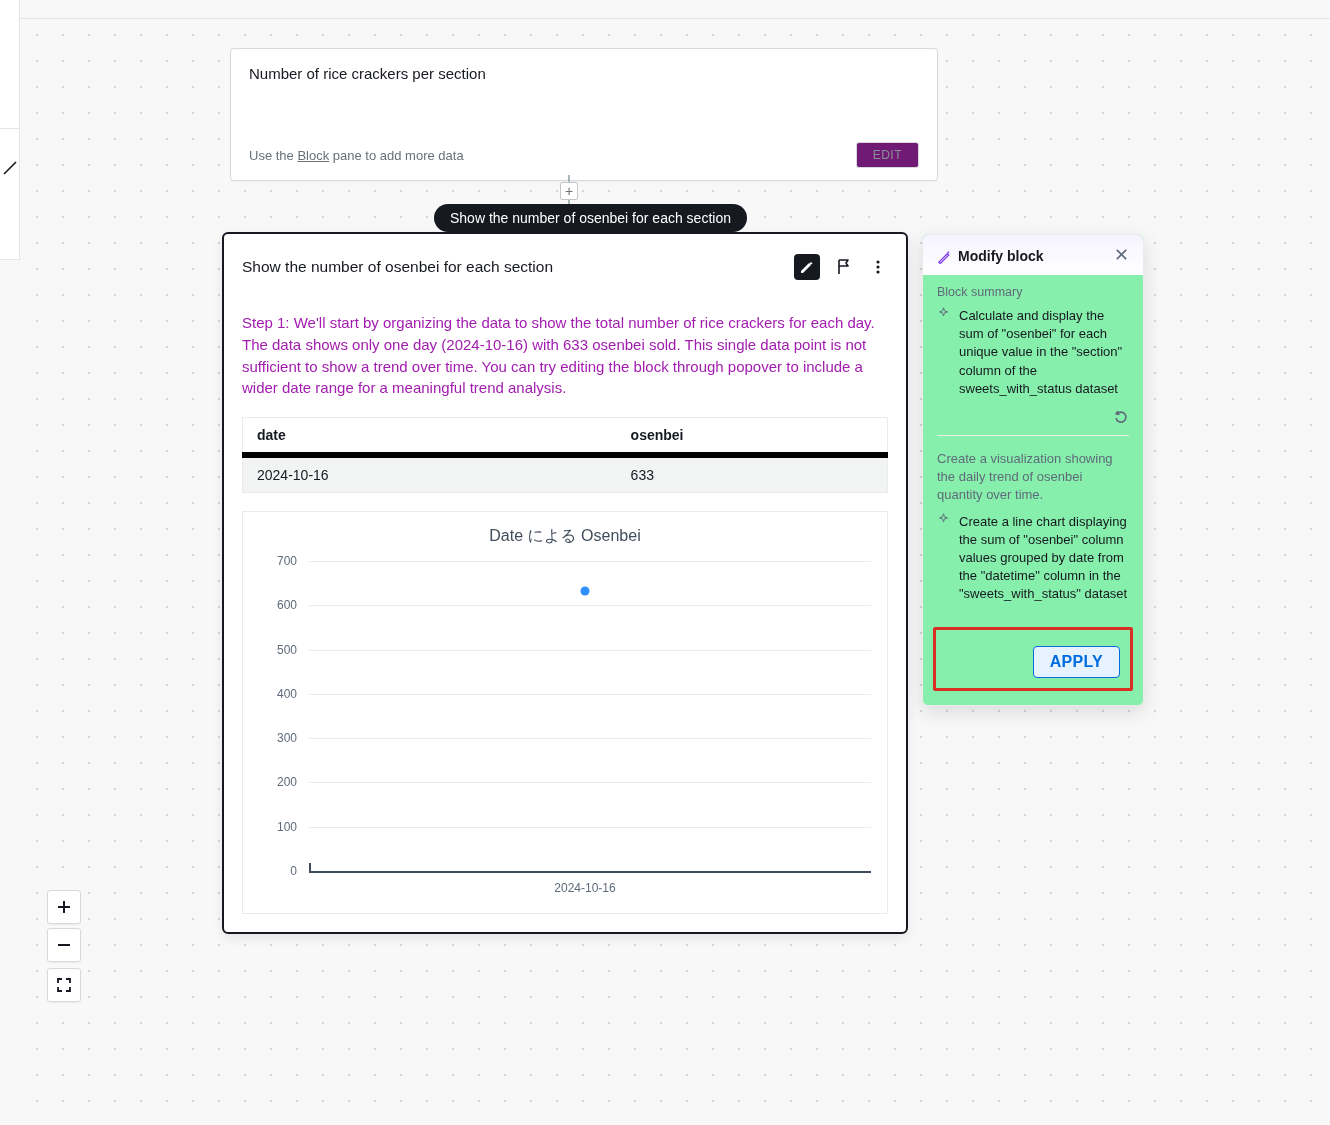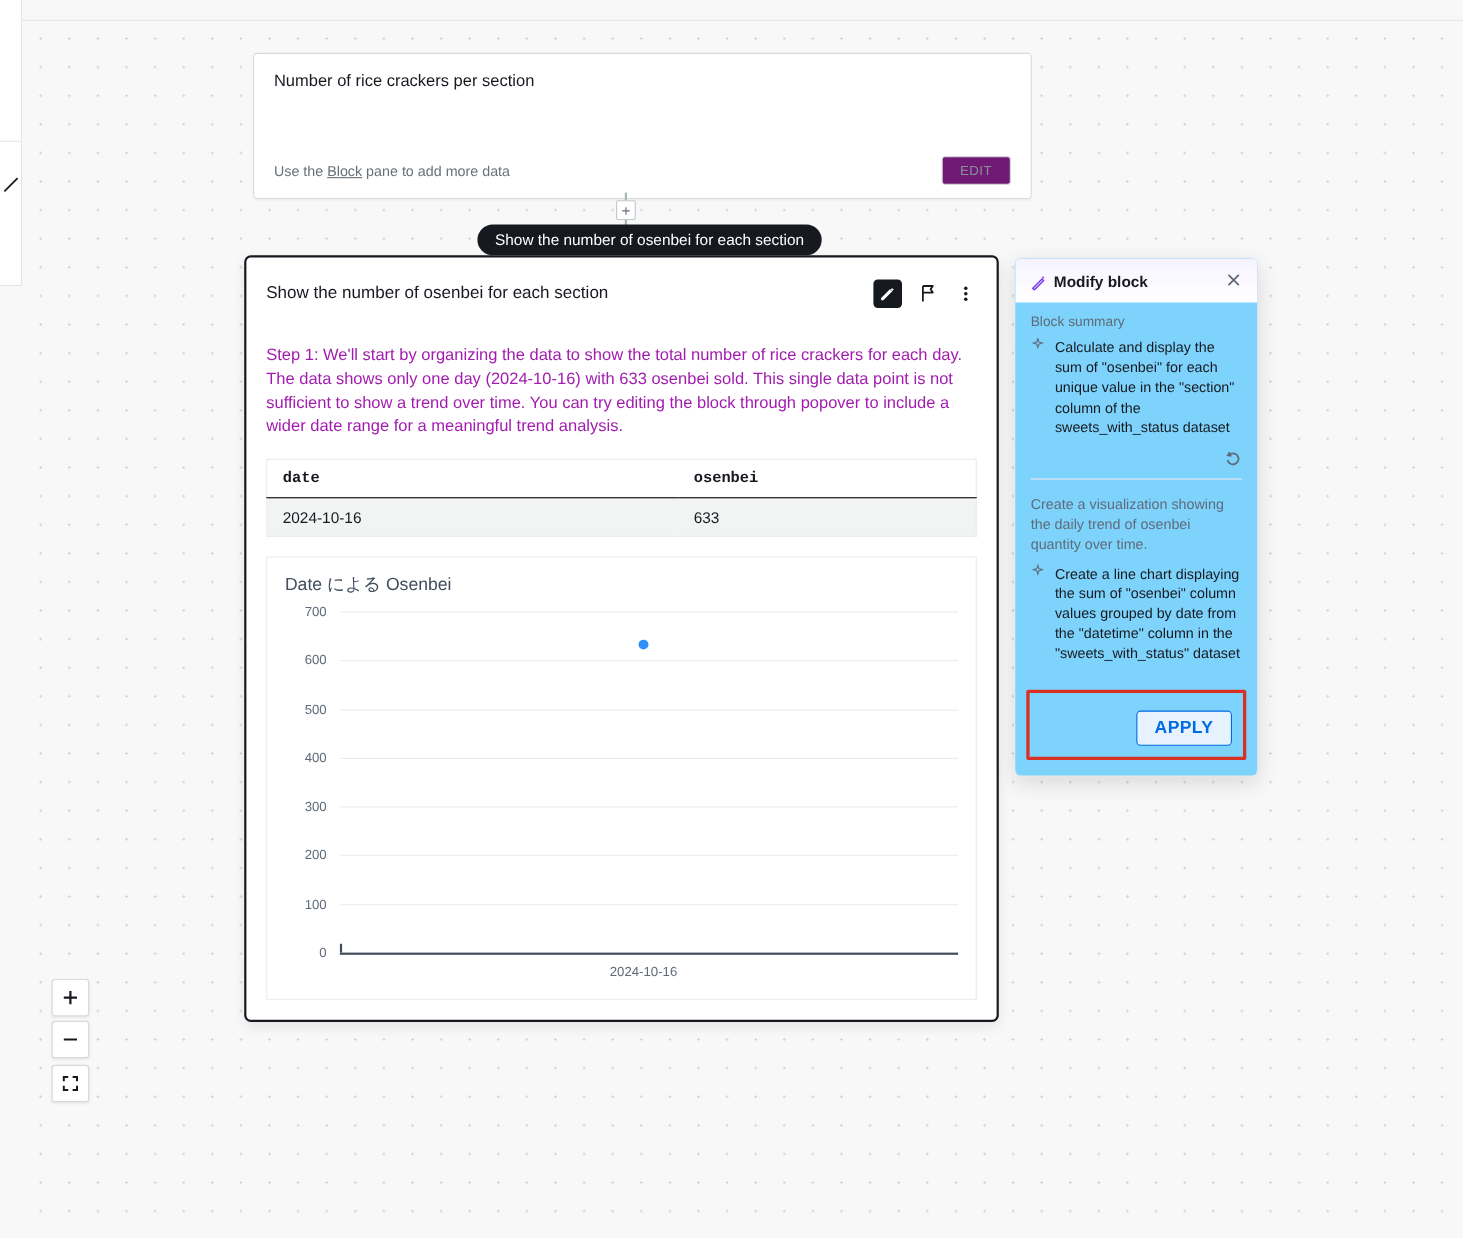--- a/index.html
+++ b/index.html
@@ -172,32 +172,33 @@
     border-collapse: collapse;
     border: 1px solid #e9ebed;
     margin-bottom: 18px;
   }
   .data-table th, .data-table td {
     text-align: left;
     font-size: 14px;
     padding: 9px 14px;
   }
   .data-table thead tr { background: #fff; }
-  .data-table th { font-weight: 700; color: #16191f; border-bottom: 1px solid #000000; font-family: Liberation Mono, monospace; }
+  .data-table th { font-weight: 700; color: #16191f; border-bottom: 6px solid #000000; }
   .data-table tbody tr { background: #f2f3f3; }
 
   
   .chart-box {
     border: 1px solid #e9ebed;
     padding: 14px 16px 16px 16px;
   }
   .chart-title {
     font-size: 16px;
     color: #414d5c;
     margin-bottom: 14px;
+    text-align: center;
   }
   .plot {
     position: relative;
     width: 100%;
     height: 336px;
   }
   .y-tick {
     position: absolute;
     left: 0;
     width: 38px;
@@ -236,21 +237,21 @@
     font-size: 12px;
     color: #5f6b7a;
     transform: translateX(-50%);
   }
 
   
   .side-panel {
     position: absolute;
     top: 234px; left: 922px;
     width: 222px;
-    background: #7dd3fc;
+    background: #86efac;
     border: 1px solid #e9ebed;
     border-radius: 6px;
     box-shadow: 0 6px 20px rgba(0,0,0,0.12);
     overflow: hidden;
   }
   .side-header {
     display: flex;
     align-items: center;
     justify-content: space-between;
     padding: 12px 14px 10px 14px;

